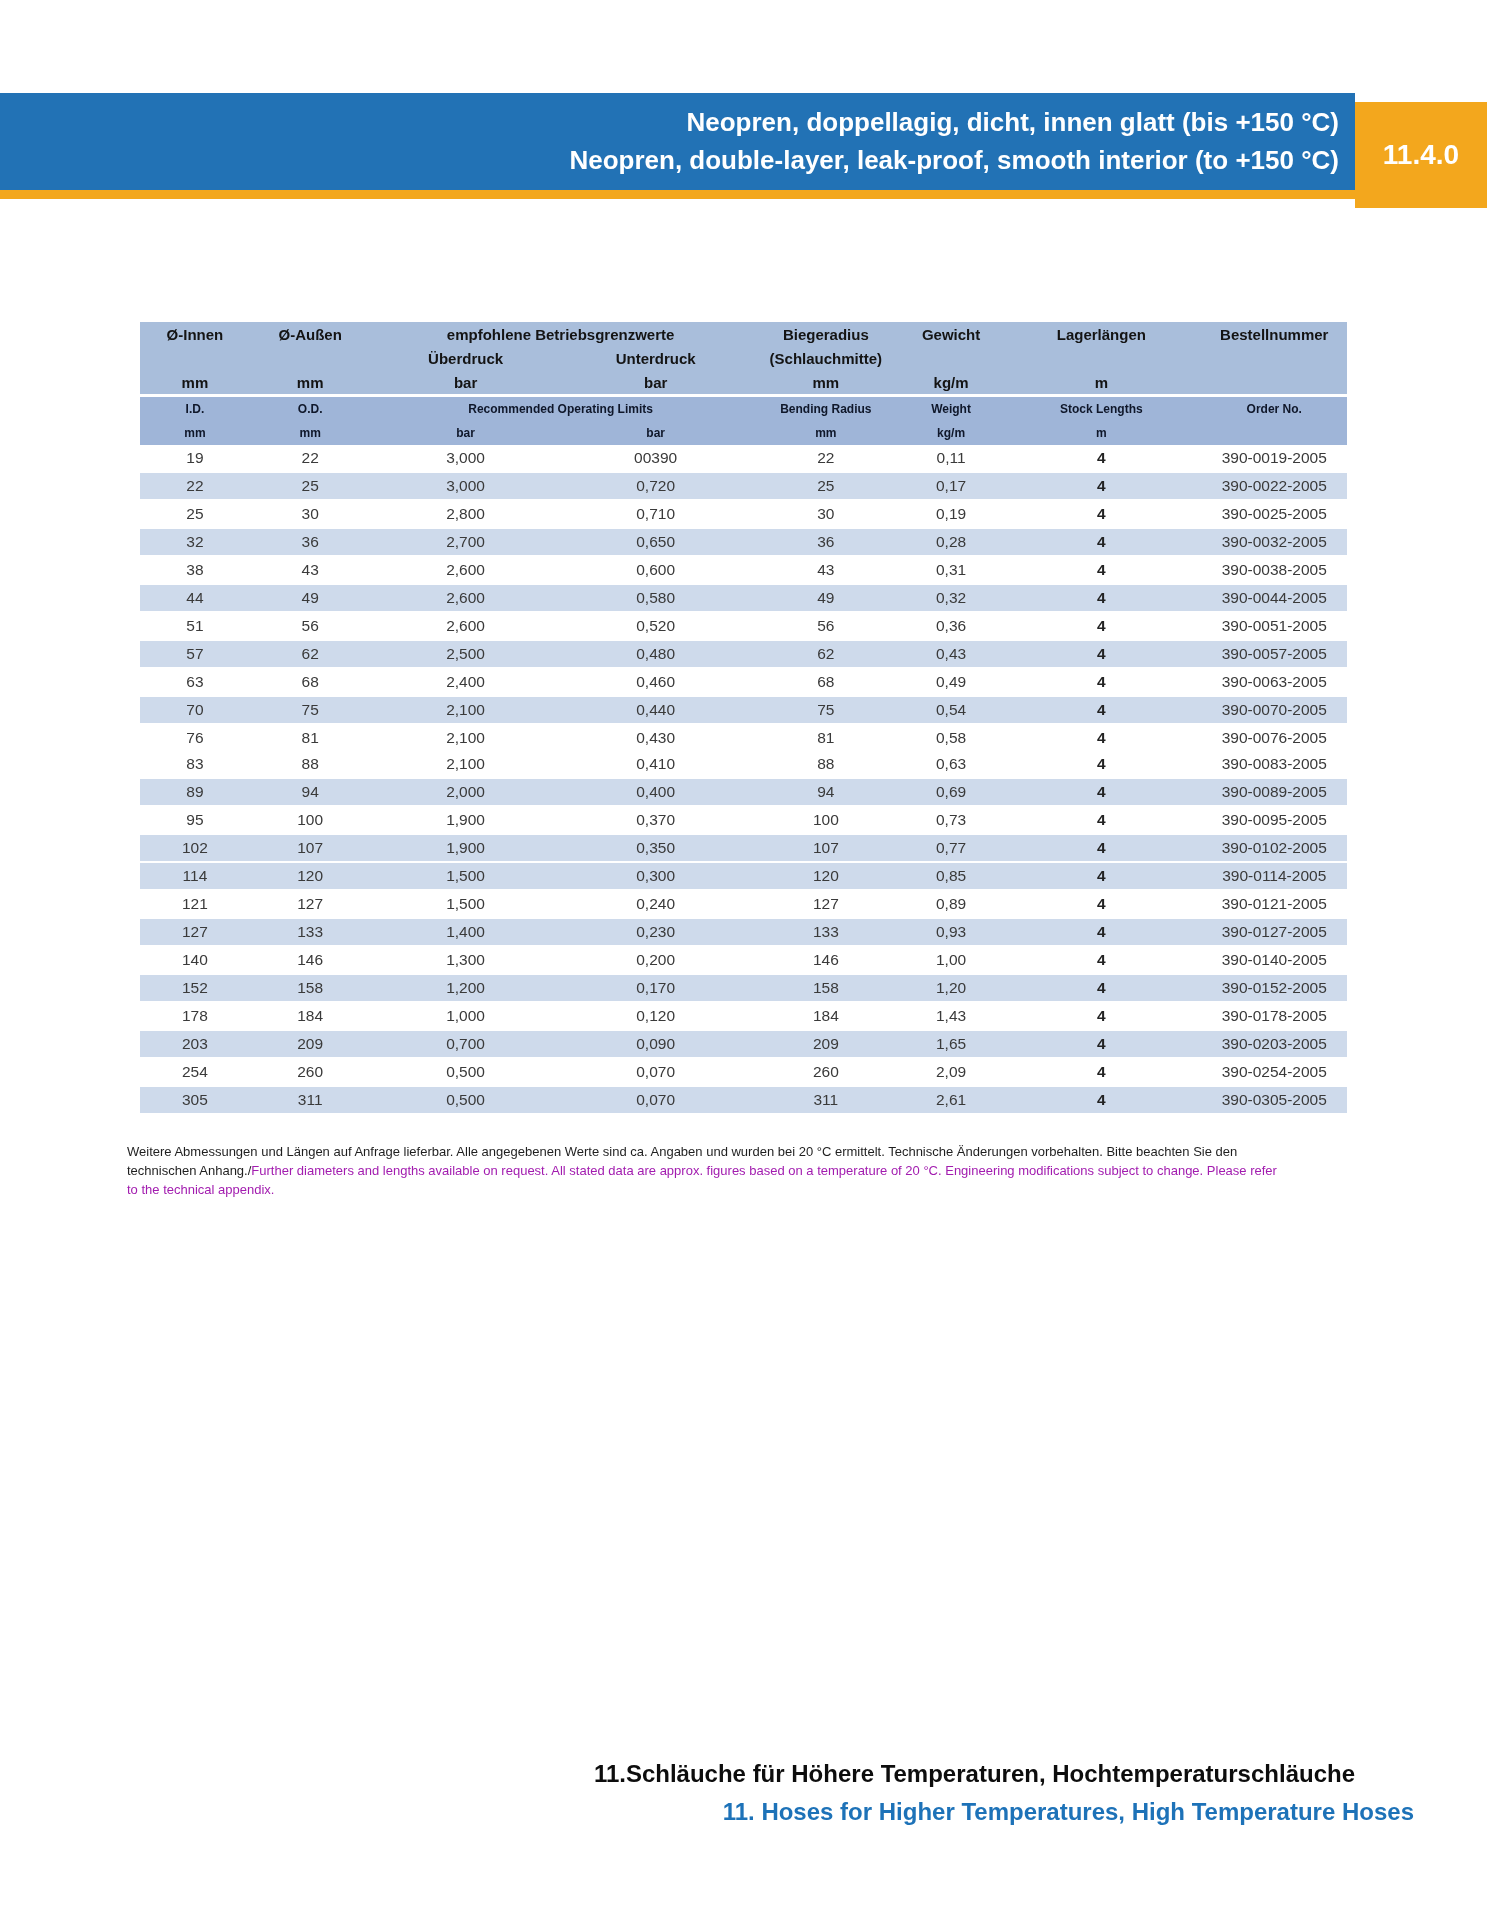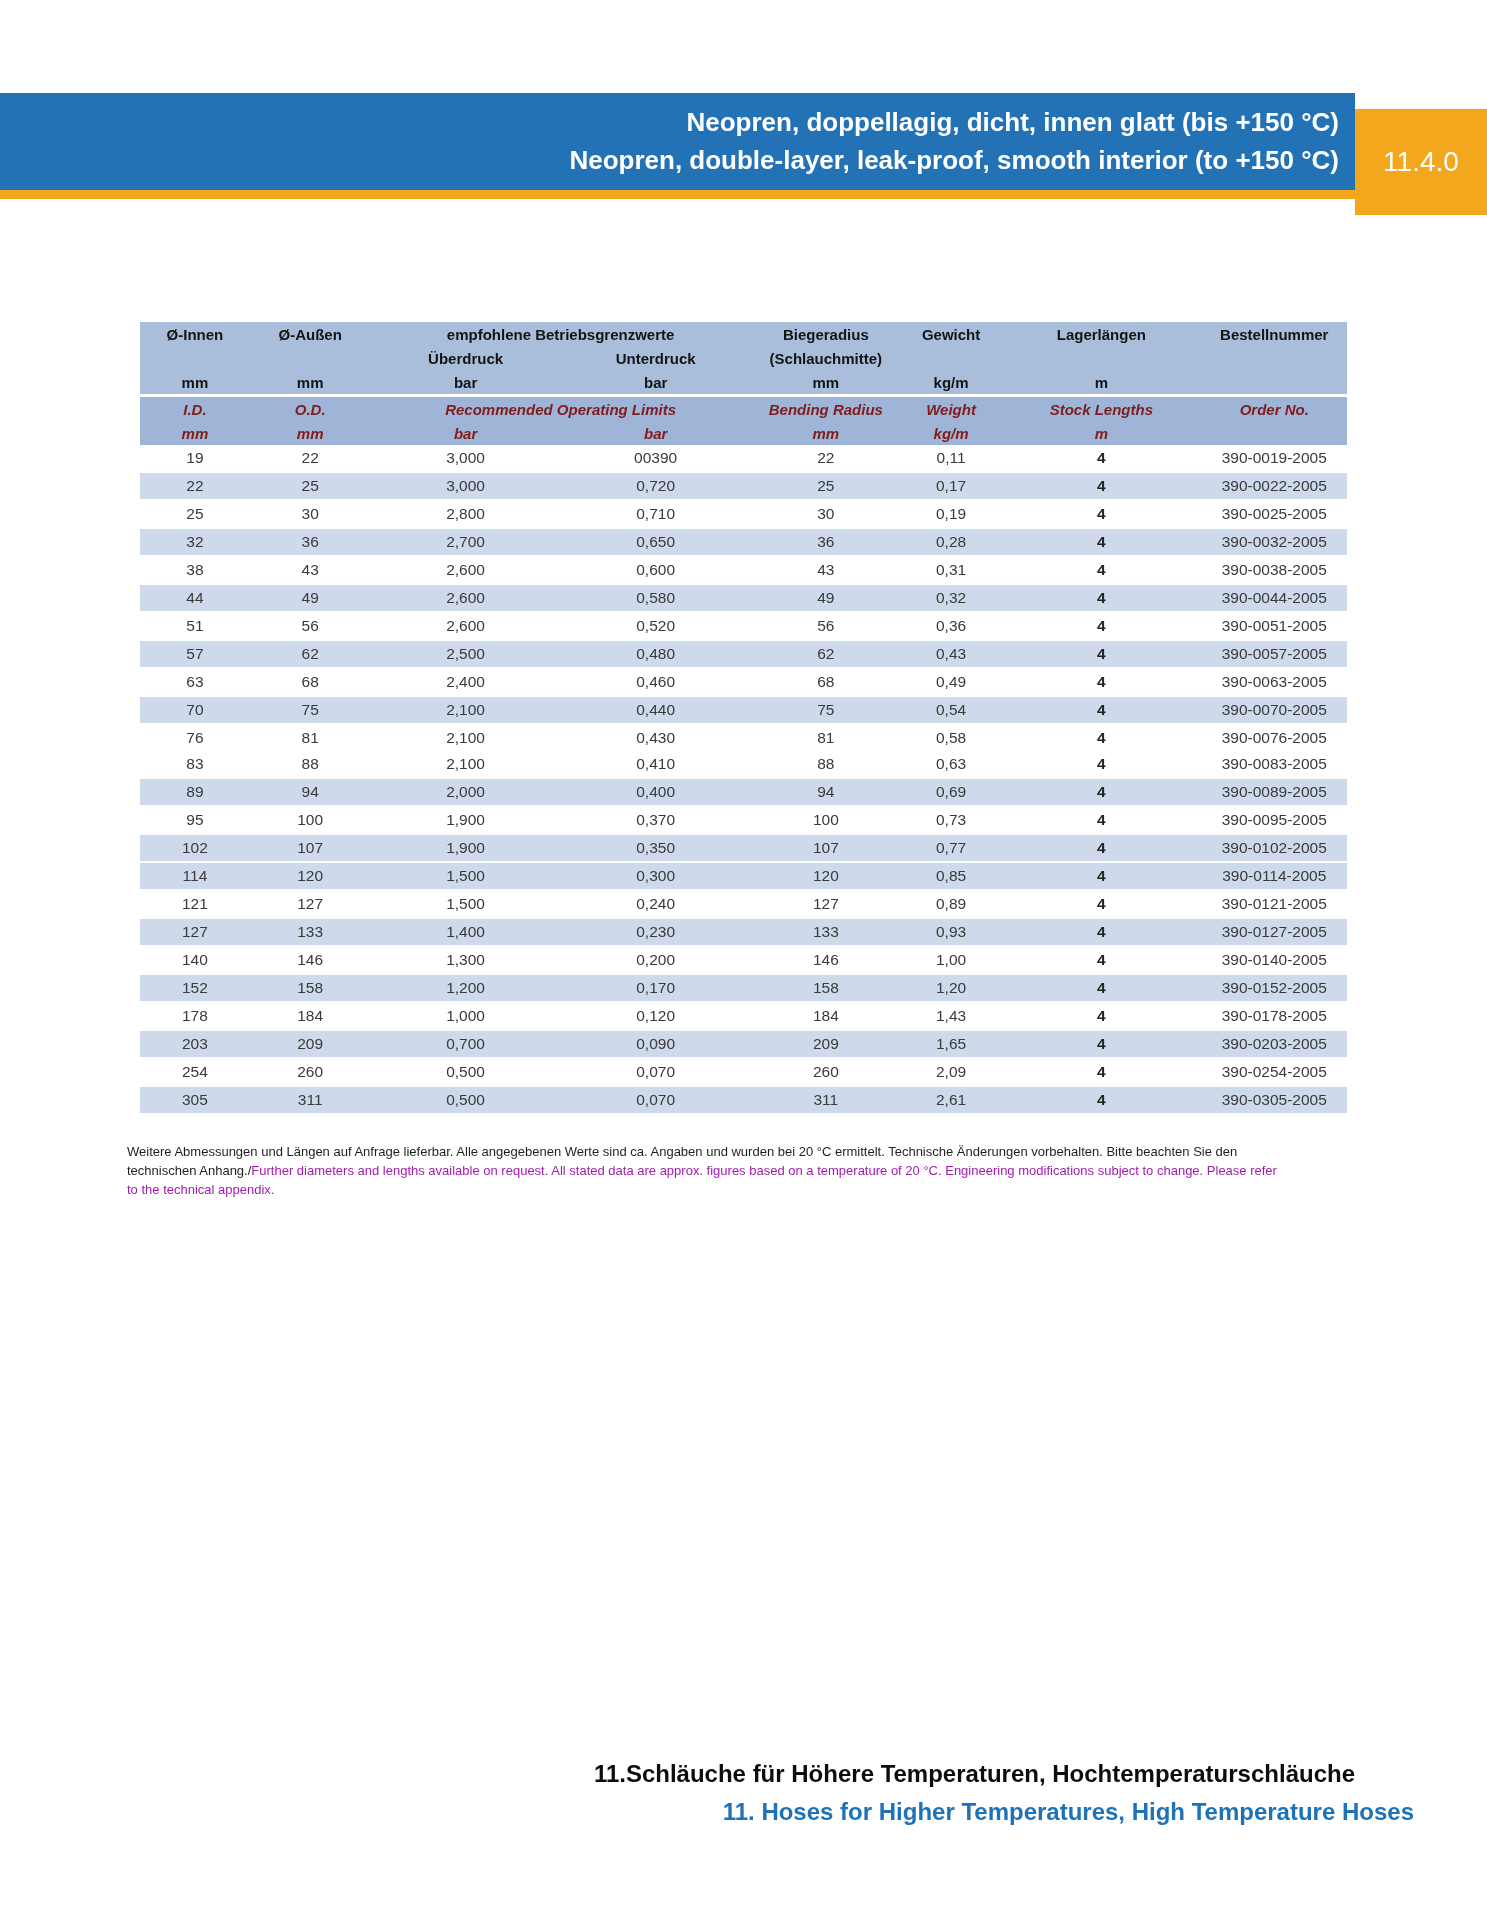--- a/index.html
+++ b/index.html
@@ -4,29 +4,29 @@
 <style>
   html,body{margin:0;padding:0;background:#fff;}
   .page{position:relative;width:1487px;height:1920px;background:#ffffff;overflow:hidden;
         font-family:"Liberation Sans","DejaVu Sans",sans-serif;}
 
   
   .banner{position:absolute;left:0;top:93px;width:1355px;height:97px;background:#2272b5;
           color:#ffffff;text-align:right;box-sizing:border-box;padding:10px 16px 0 0;
           font-weight:bold;font-size:26px;line-height:38px;}
   .accent-strip{position:absolute;left:0;top:190px;width:1487px;height:9px;background:#f3a71d;}
-  .tab{position:absolute;left:1355px;top:109px;width:132px;height:106px;background:#f3a71d;
-       color:#ffffff;font-weight:normal;font-size:28px;display:flex;align-items:center;justify-content:center;}
+  .tab{position:absolute;left:1355px;top:102px;width:132px;height:106px;background:#f3a71d;
+       color:#ffffff;font-weight:bold;font-size:28px;display:flex;align-items:center;justify-content:center;}
 
   
   .tablewrap{position:absolute;left:140px;top:322px;width:1207px;}
   table{width:100%;border-collapse:collapse;table-layout:fixed;}
   td{padding:0;text-align:center;vertical-align:middle;}
   tbody.hde td{background:#a9bedb;color:#141414;font-weight:bold;font-size:15px;height:24px;}
-  tbody.hen td{background:#9fb5d8;color:#7f1d1d;font-weight:bold;font-size:15px;height:24px;font-style:italic;}
+  tbody.hen td{background:#9fb5d8;color:#0f172a;font-weight:bold;font-size:12px;height:24px;}
   tr.gap td{background:#ffffff;height:3px;}
   tbody.body td{font-size:15.5px;color:#3a3a3a;height:26px;background:#ffffff;}
   tbody.body tr.alt td{background:#cedaeb;border-top:2px solid #ffffff;border-bottom:2px solid #ffffff;}
   tbody.body td.b{font-weight:bold;color:#222222;}
 
   
   .footnote{position:absolute;left:127px;top:1142px;font-size:13px;line-height:19px;
             color:#1f1f1f;white-space:nowrap;}
   .footnote .blue{color:#a21caf;}
 

